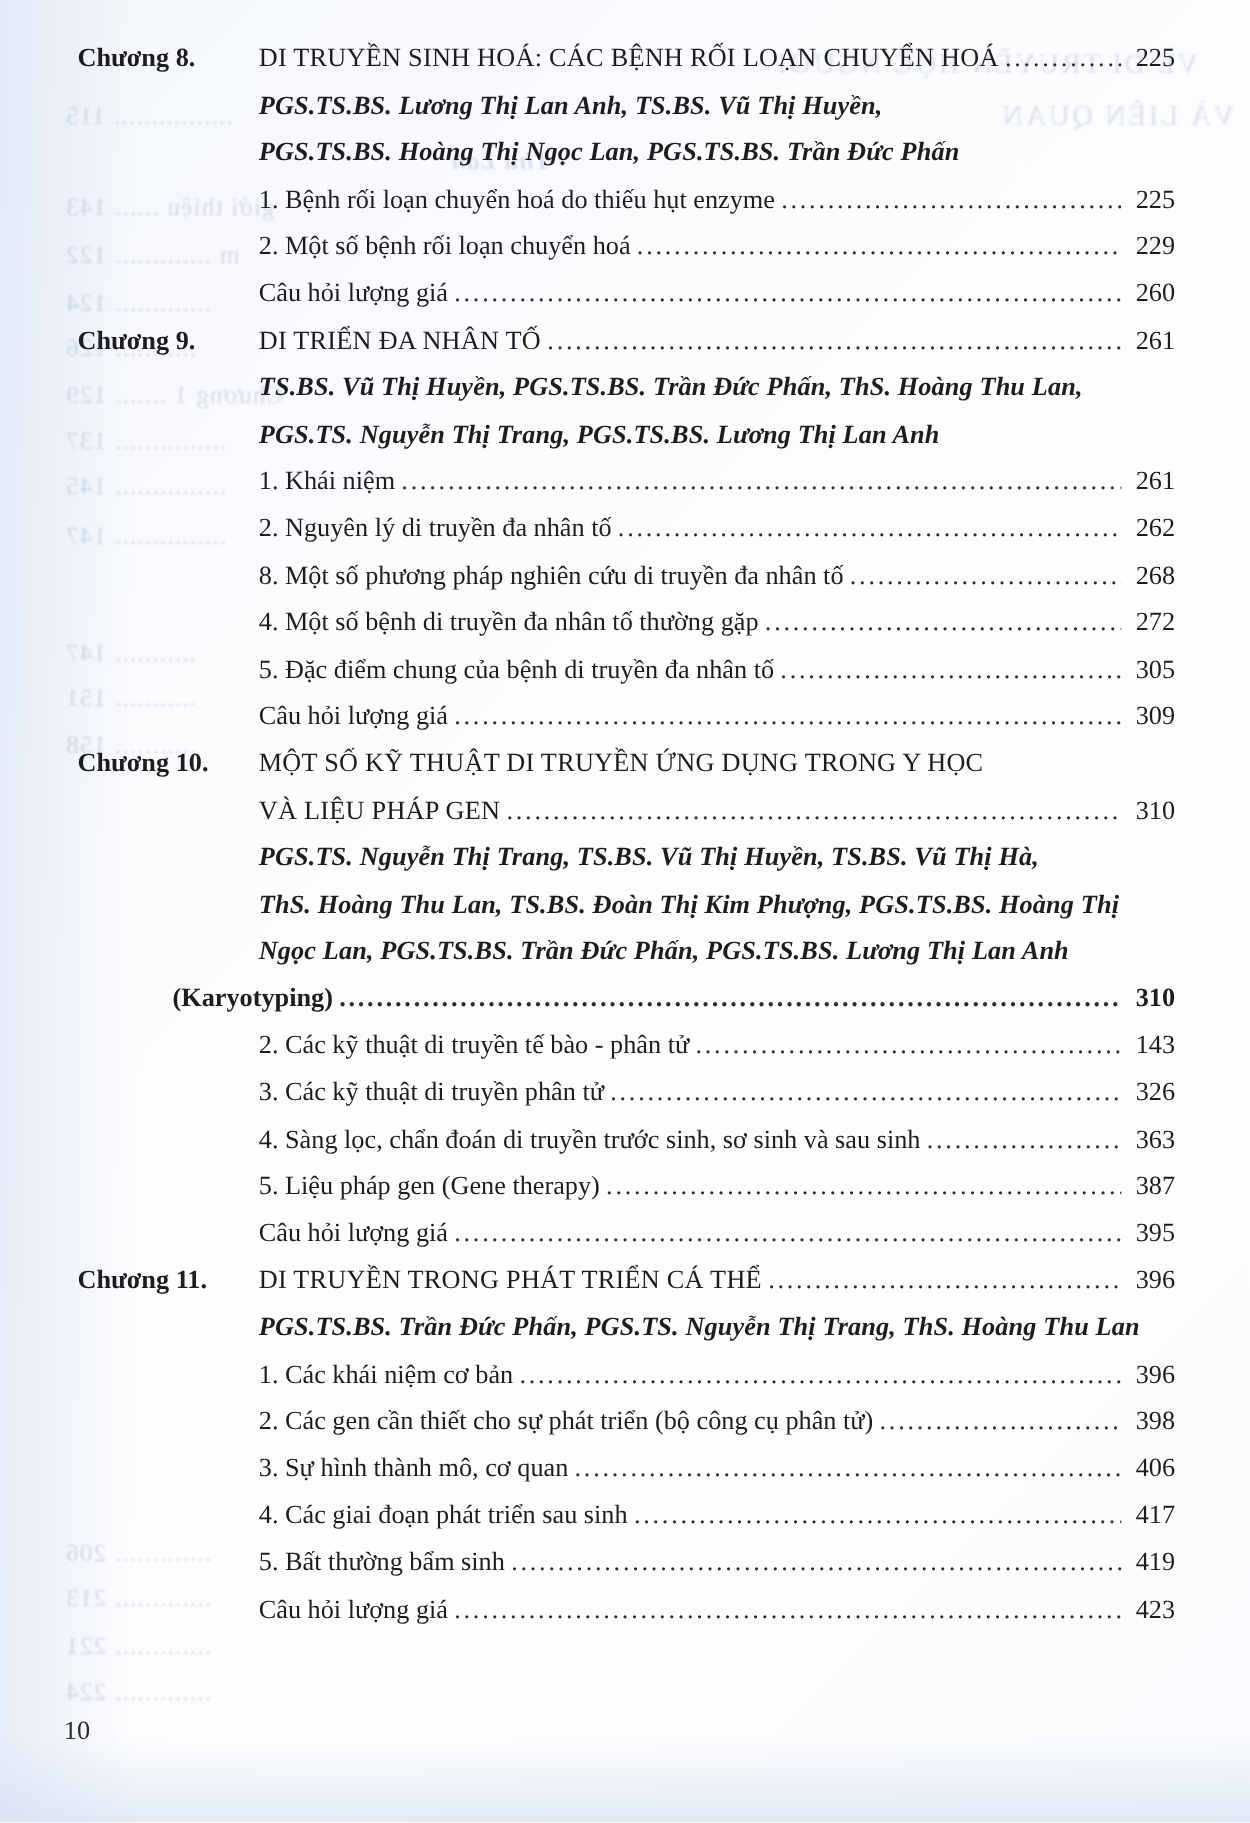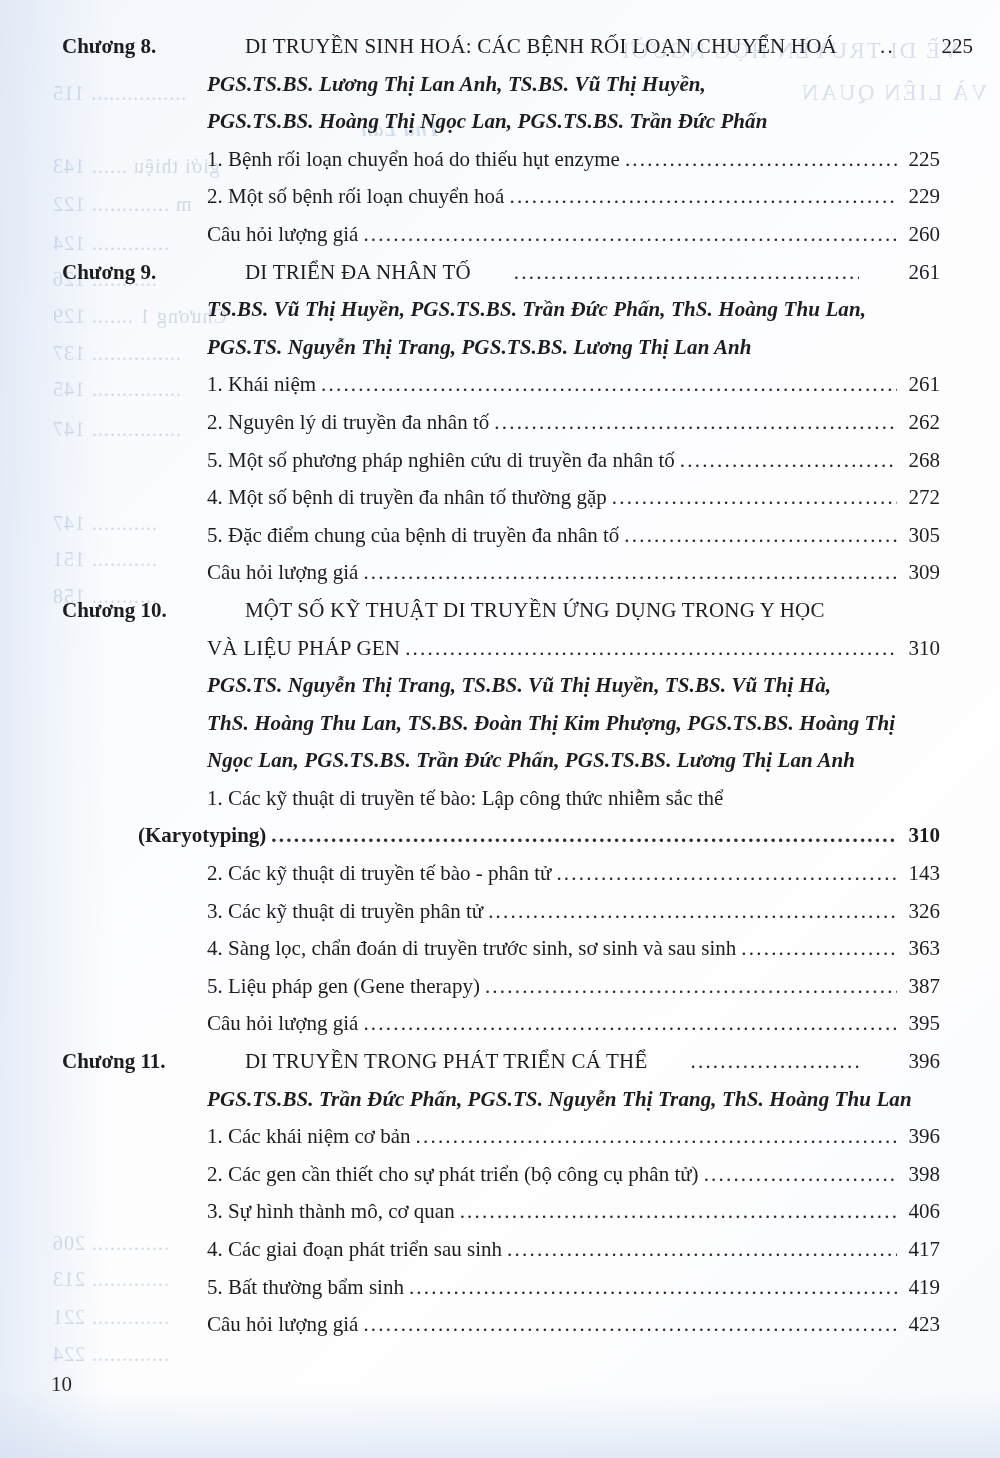--- a/index.html
+++ b/index.html
@@ -23,21 +23,21 @@
     color:#a9bbd8; opacity:0.5; filter:blur(0.7px);
     white-space:nowrap; font-size:20px; letter-spacing:1px;
   }
   .ghost.big  { font-size:23px; letter-spacing:2px; opacity:0.42; }
   .ghost.ital { font-style:italic; font-weight:bold; opacity:0.45; }
   
   .toc {
     position:absolute; left:62px; top:28px; width:878px;
     font-size:21px; line-height:37.6px;
   }
-  .row  { display:flex; align-items:baseline;gap:38px; }
+  .row  { display:flex; align-items:baseline; }
   .lbl  { flex:none; width:145px; font-weight:bold; }
   .title{ white-space:nowrap; letter-spacing:0.2px; }
   .leader {
     flex:1 1 auto; overflow:hidden; white-space:nowrap;
     margin-left:5px; color:#2b2b2e; letter-spacing:2.2px;
     min-width:12px;
   }
   .leader::after {
     content:"..........................................................................................................................................................................";
   }
@@ -121,21 +121,21 @@
       <span class="txt">1. Khái niệm</span>
       <span class="leader"></span>
       <span class="pg">261</span>
     </div>
     <div class="item">
       <span class="txt">2. Nguyên lý di truyền đa nhân tố</span>
       <span class="leader"></span>
       <span class="pg">262</span>
     </div>
     <div class="item">
-      <span class="txt">5. Một số phương pháp nghiên cứu di truyền đa nhân tố</span>
+      <span class="txt">8. Một số phương pháp nghiên cứu di truyền đa nhân tố</span>
       <span class="leader"></span>
       <span class="pg">268</span>
     </div>
     <div class="item">
       <span class="txt">4. Một số bệnh di truyền đa nhân tố thường gặp</span>
       <span class="leader"></span>
       <span class="pg">272</span>
     </div>
     <div class="item">
       <span class="txt">5. Đặc điểm chung của bệnh di truyền đa nhân tố</span>
@@ -153,21 +153,20 @@
       <span class="title">MỘT SỐ KỸ THUẬT DI TRUYỀN ỨNG DỤNG TRONG Y HỌC</span>
     </div>
     <div class="item">
       <span class="txt title">VÀ LIỆU PHÁP GEN</span>
       <span class="leader"></span>
       <span class="pg">310</span>
     </div>
     <div class="authors">PGS.TS. Nguyễn Thị Trang, TS.BS. Vũ Thị Huyền, TS.BS. Vũ Thị Hà,</div>
     <div class="authors">ThS. Hoàng Thu Lan, TS.BS. Đoàn Thị Kim Phượng, PGS.TS.BS. Hoàng Thị</div>
     <div class="authors">Ngọc Lan, PGS.TS.BS. Trần Đức Phấn, PGS.TS.BS. Lương Thị Lan Anh</div>
-    <div class="noleader">1.  Các kỹ thuật di truyền tế bào: Lập công thức nhiễm sắc thể</div>
     <div class="item wrap2">
       <span class="txt">(Karyotyping)</span>
       <span class="leader"></span>
       <span class="pg">310</span>
     </div>
     <div class="item">
       <span class="txt">2. Các kỹ thuật di truyền tế bào - phân tử</span>
       <span class="leader"></span>
       <span class="pg">143</span>
     </div>

